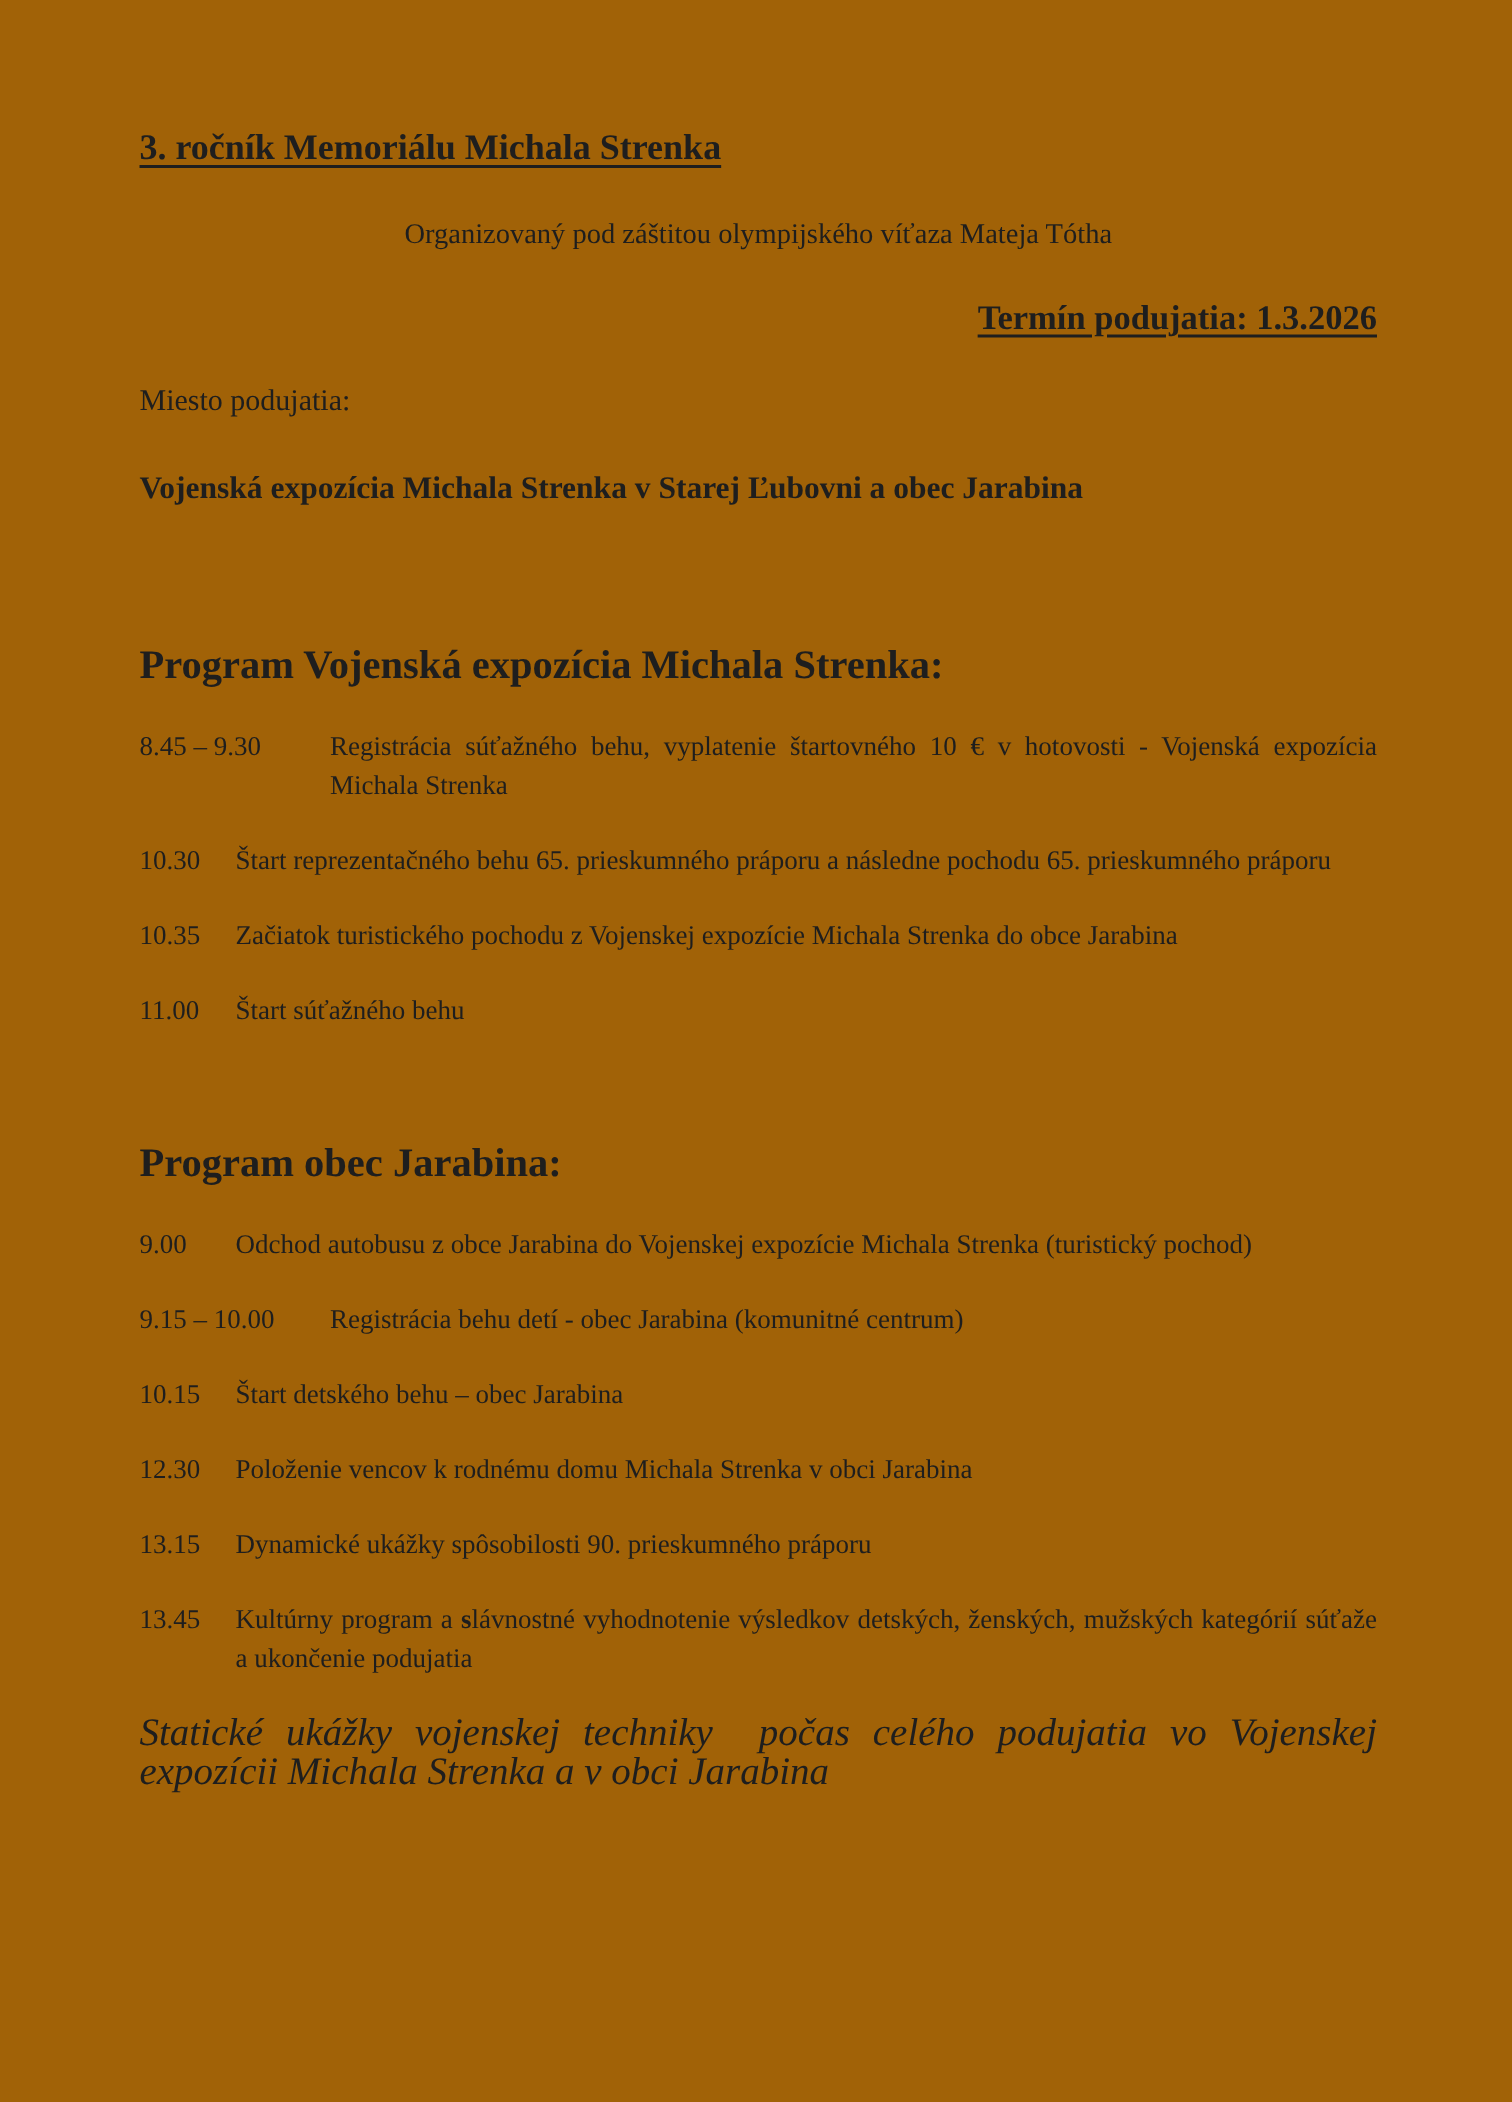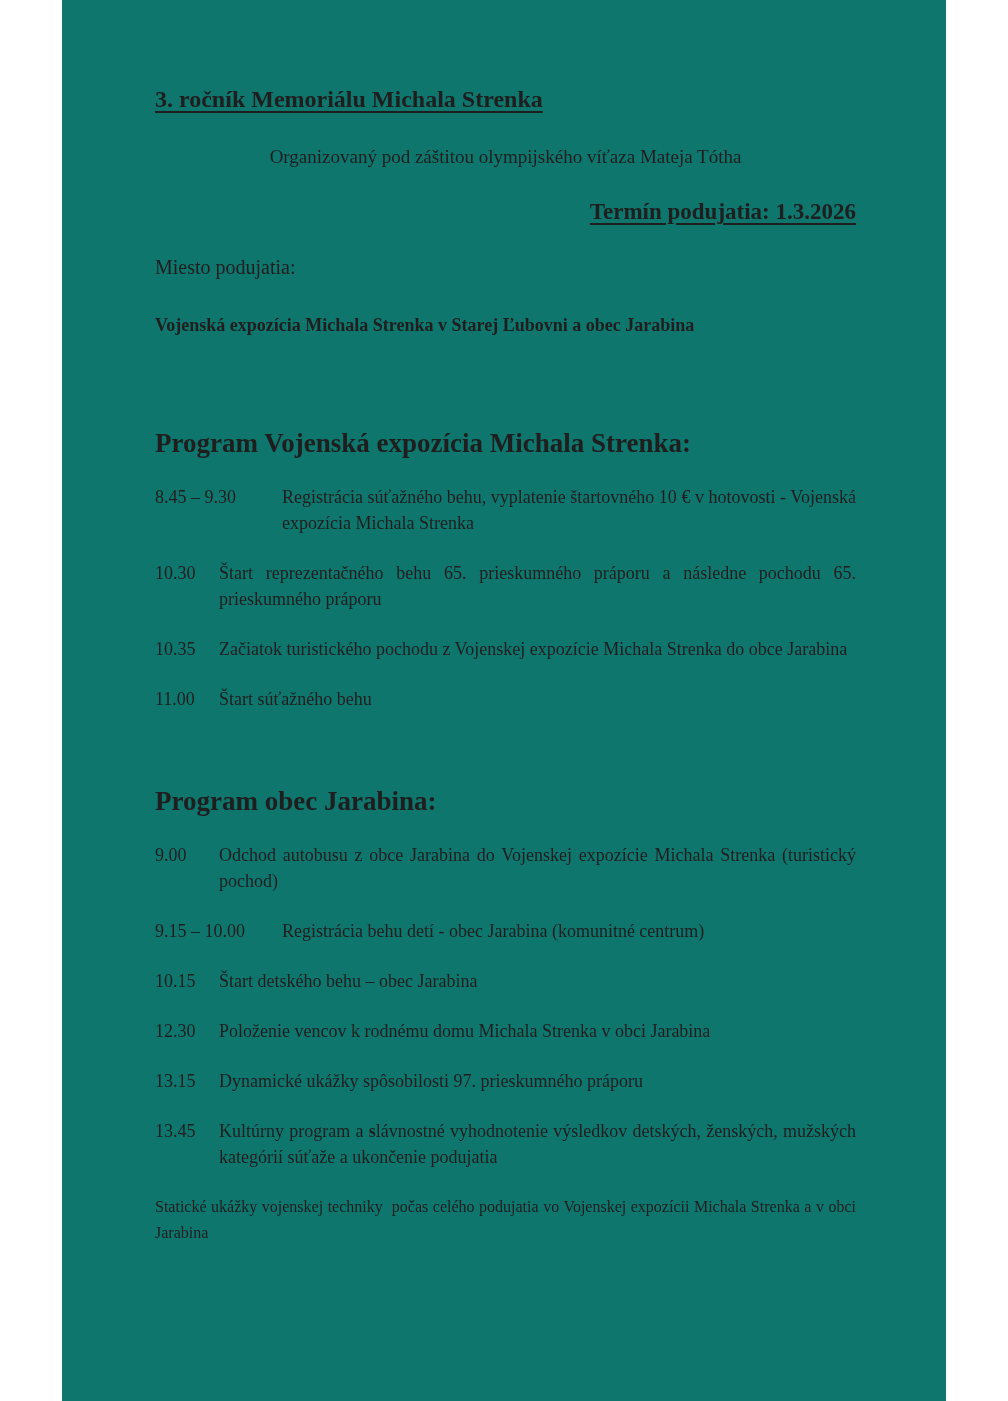--- a/index.html
+++ b/index.html
@@ -2,25 +2,25 @@
 <html lang="sk"><head>
 <meta charset="utf-8">
 <style>
   html, body {
     margin: 0;
     padding: 0;
     background: #ffffff;
   }
   .page {
     position: relative;
-    width: 884px;
+    width: 1008px;
     height: 1401px;
     box-sizing: border-box;
     margin: 0 auto;
-    background: #0f766e;
+    background: #a16207;
     color: #1e1e1e;
     font-family: "Liberation Serif", "DejaVu Serif", serif;
     padding: 85px 90px 40px 93px;
     overflow: hidden;
   }
   .doc-title {
     font-size: 24px;
     font-weight: bold;
     line-height: 29px;
     margin: 0;
@@ -43,21 +43,21 @@
     text-decoration-thickness: 2px;
     text-underline-offset: 4px;
     text-align: right;
   }
   .location-heading {
     font-size: 20px;
     line-height: 28px;
     margin: 28px 0 0 0;
   }
   .location-line {
-    font-size: 18px;
+    font-size: 21px;
     font-weight: bold;
     line-height: 25px;
     margin: 32px 0 0 0;
   }
   .program { margin: 0; }
   .program-1 { margin-top: 90px; }
   .program-2 { margin-top: 74px; }
   .program-heading {
     font-size: 27px;
     font-weight: bold;
@@ -80,25 +80,26 @@
   }
   .item .text {
     flex: 1;
     margin: 0;
     text-align: justify;
     white-space: pre-wrap;
     overflow-wrap: normal;
   }
   .bold-s { font-weight: bold; }
   .footer-note {
-    font-size: 16px;
+    font-size: 26px;
     line-height: 26px;
     margin: 0;
     text-align: justify;
     white-space: pre-wrap;
+    font-style: italic;
   }
 </style>
 </head>
 <body>
 
 <div class="page">
 
   <h1 class="doc-title">3. ročník Memoriálu Michala Strenka</h1>
 
   <p class="subtitle">Organizovaný pod záštitou olympijského víťaza Mateja Tótha</p>
@@ -144,21 +145,21 @@
     <div class="item">
       <span class="time">10.15</span>
       <p class="text">Štart detského behu – obec Jarabina</p>
     </div>
     <div class="item">
       <span class="time">12.30</span>
       <p class="text">Položenie vencov k rodnému domu Michala Strenka v obci Jarabina</p>
     </div>
     <div class="item">
       <span class="time">13.15</span>
-      <p class="text">Dynamické ukážky spôsobilosti 97. prieskumného práporu</p>
+      <p class="text">Dynamické ukážky spôsobilosti 90. prieskumného práporu</p>
     </div>
     <div class="item">
       <span class="time">13.45</span>
       <p class="text"><span>Kultúrny program a </span><span class="bold-s">s</span><span>lávnostné vyhodnotenie výsledkov detských, ženských, mužských kategórií súťaže a ukončenie podujatia</span></p>
     </div>
   </section>
 
   <p class="footer-note">Statické ukážky vojenskej techniky  počas celého podujatia vo Vojenskej expozícii Michala Strenka a v obci Jarabina</p>
 
 </div>

